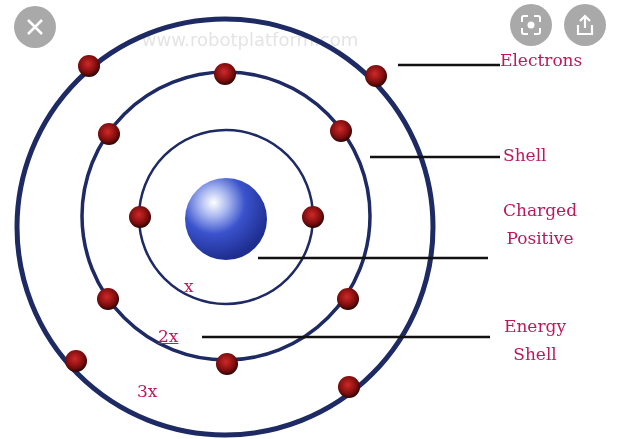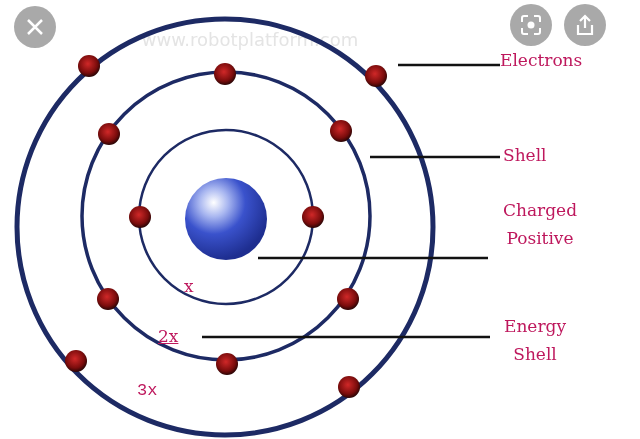--- a/index.html
+++ b/index.html
@@ -57,21 +57,21 @@
 <div class="lbl" style="left:492px;top:196px;width:96px;">
   <div>Charged</div>
   <div>Positive</div>
 </div>
 <div class="lbl" style="left:490px;top:312px;width:90px;">
   <div>Energy</div>
   <div>Shell</div>
 </div>
 <div class="lbl" style="left:184px;top:272px;">x</div>
 <div class="lbl" style="left:158px;top:322px;text-decoration:underline;">2x</div>
-<div class="lbl" style="left:137px;top:377px;font-family:Liberation Mono, monospace;">3x</div>
+<div class="lbl" style="left:137px;top:377px;">3x</div>
 
 <div class="overlay-btn" style="left:14px;top:6px;">
   <svg width="20" height="20">
       <path d="M3 3L17 17M17 3L3 17" stroke="#fff" stroke-width="2.5"></path>
     </svg>
 </div>
 <div class="overlay-btn" style="left:510px;top:4px;">
   <svg width="22" height="22">
       <path d="M2 8V4a2 2 0 0 1 2-2h4M14 2h4a2 2 0 0 1 2 2v4M20 14v4a2 2 0 0 1-2 2h-4M8 20H4a2 2 0 0 1-2-2v-4" stroke="#fff" stroke-width="2" fill="none"></path>
       <circle cx="11" cy="11" r="3.5" fill="#fff"></circle>

